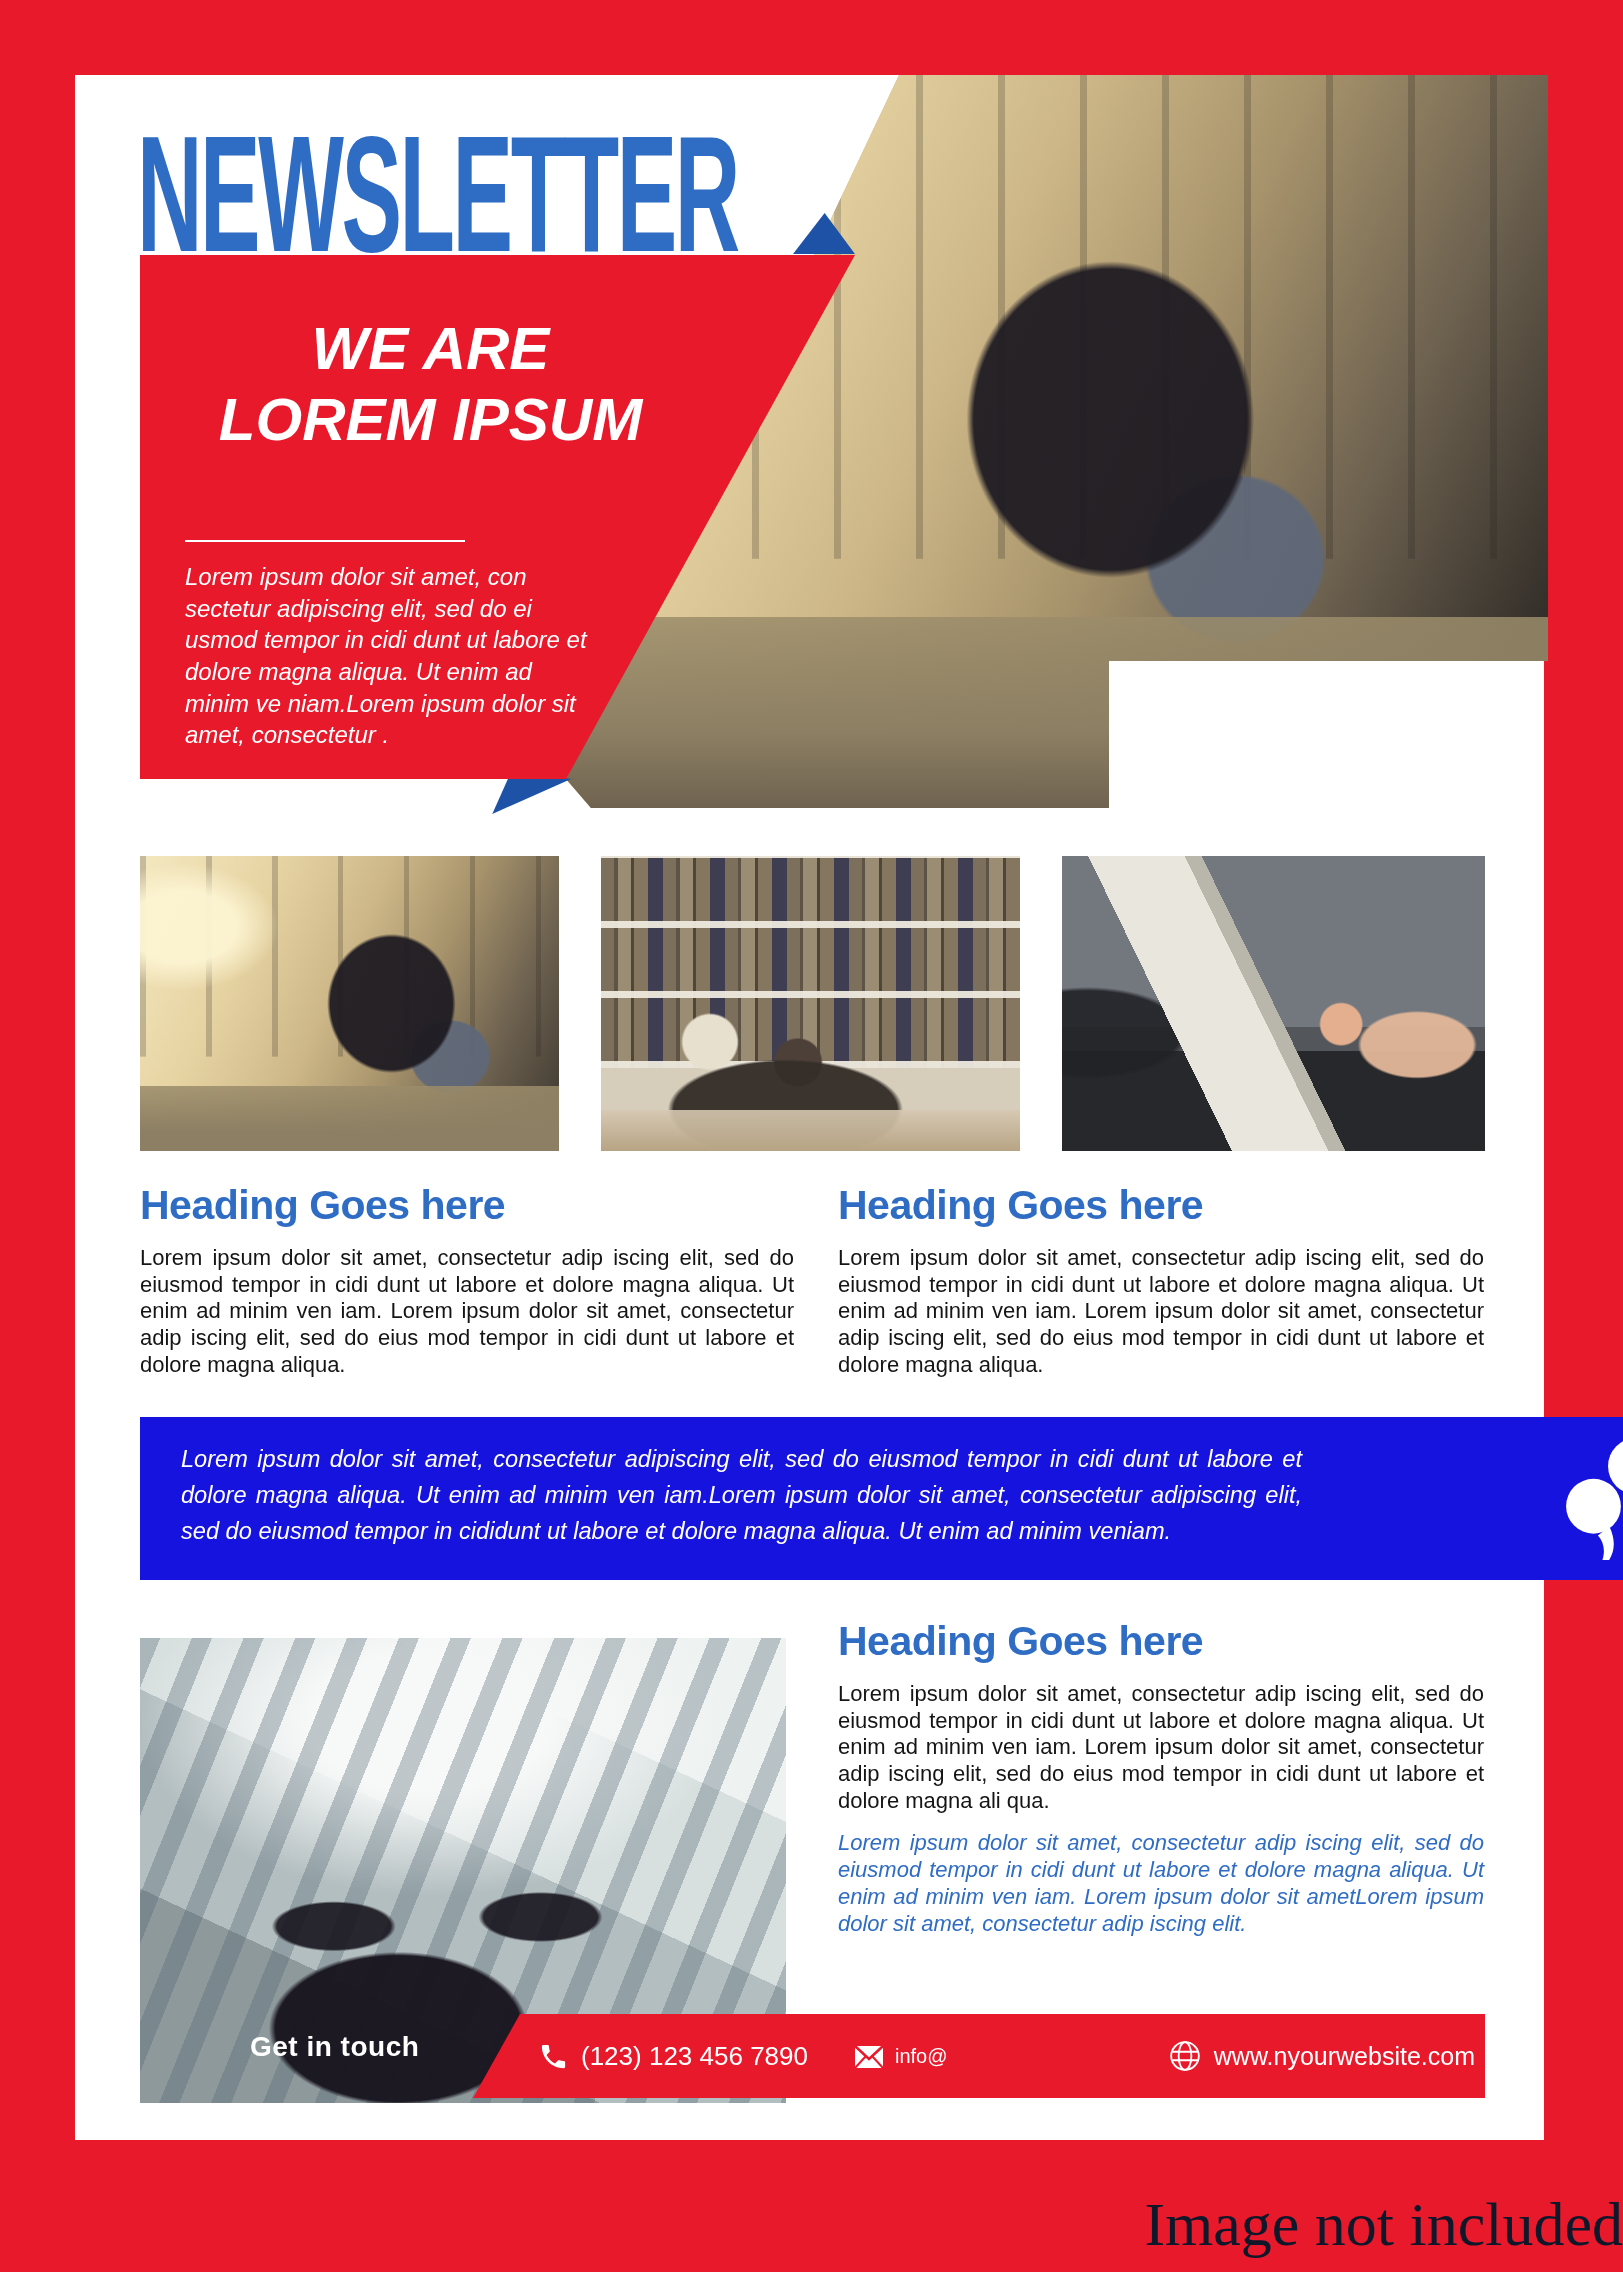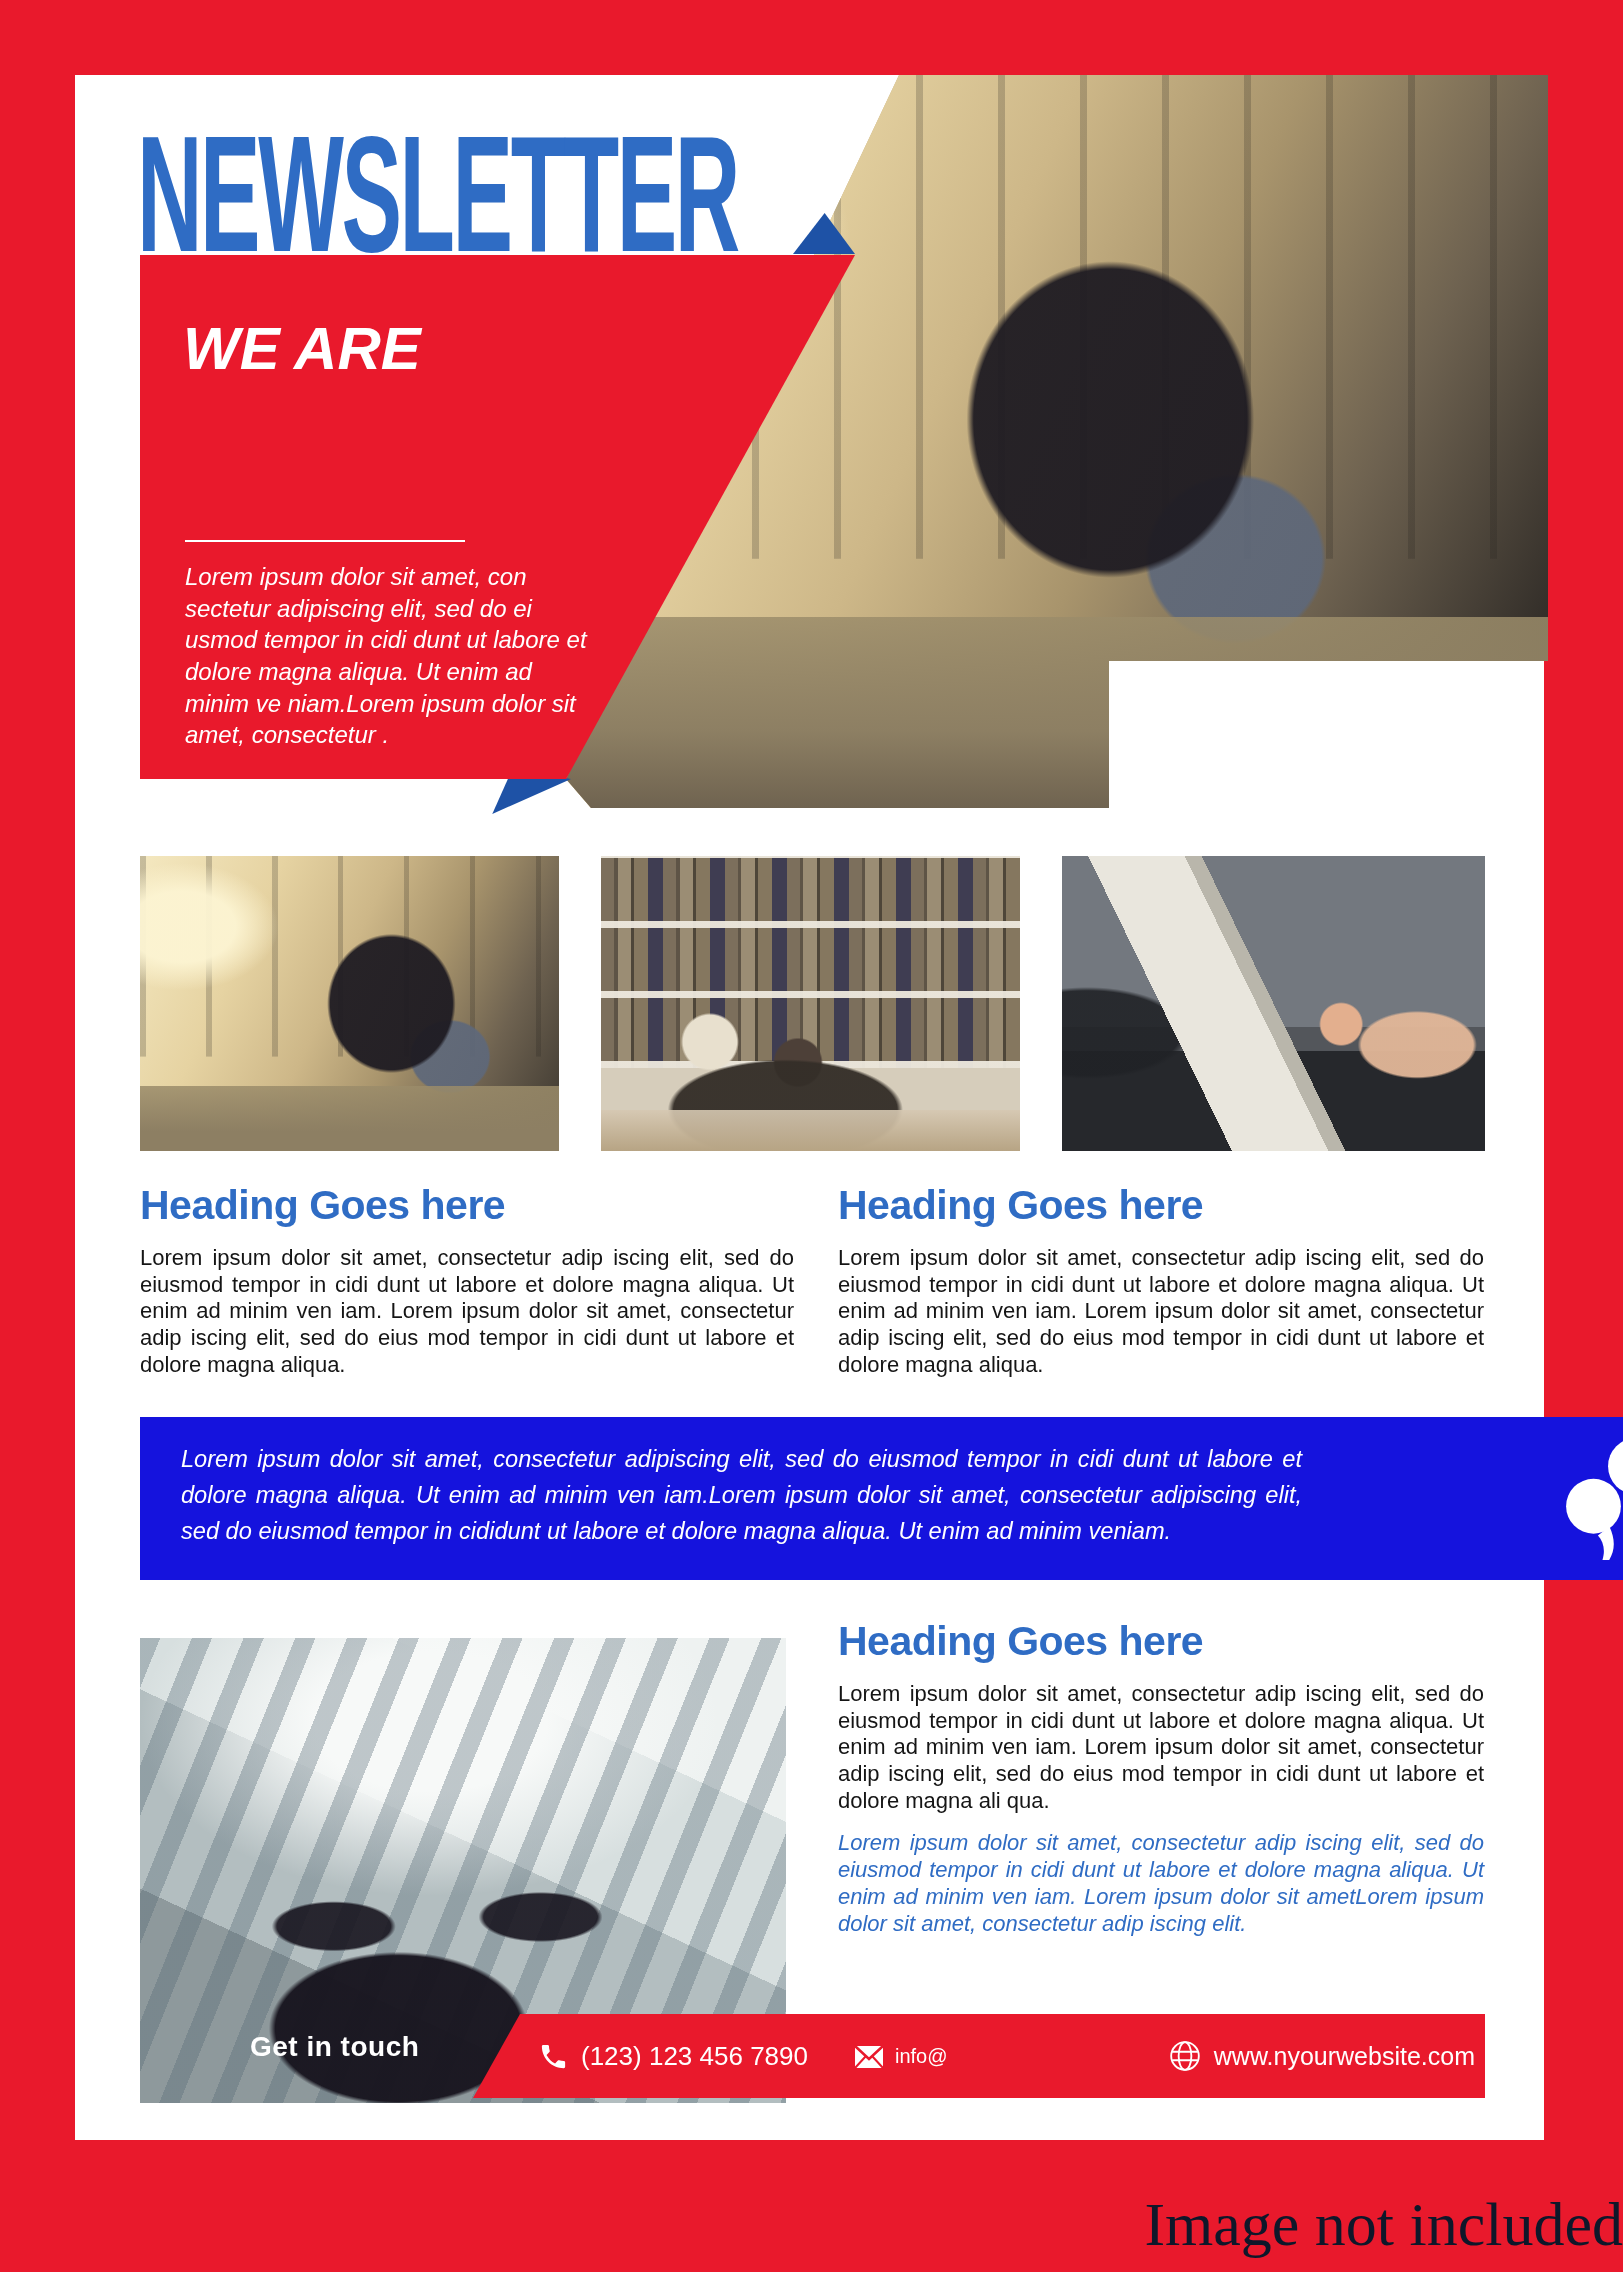--- a/index.html
+++ b/index.html
@@ -48,21 +48,21 @@
     clip-path:polygon(28% 8%,100% 27%,4% 100%);
   }
 
   
   .red-banner{
     position:absolute;left:140px;top:255px;width:715px;height:524px;background:#e9192c;
     clip-path:polygon(0 0,100% 0,59.6% 100%,0 100%);color:#fff;
   }
   .hero-heading{
     position:absolute;left:43px;top:59px;width:495px;
-    font-size:60px;font-weight:700;font-style:italic;line-height:1.175;letter-spacing:0;
+    font-size:60px;font-weight:700;font-style:italic;line-height:1.175;letter-spacing:0;text-align:center;
   }
   .hero-rule{position:absolute;left:45px;top:285px;width:280px;height:2.2px;background:#ffffff;}
   .hero-para{
     position:absolute;left:45px;top:306px;width:410px;
     font-size:24px;font-style:italic;line-height:1.32;font-weight:400;
   }
 
   
   .g-photo{position:absolute;top:856px;height:295px;background-repeat:no-repeat;}
   .g1{left:140px;width:419px;
@@ -174,20 +174,21 @@
   </div>
 
   <div class="masthead">NEWSLETTER</div>
 
   <div class="tri-top"></div>
   <div class="tri-bottom"></div>
 
   <div class="red-banner">
     <div class="hero-heading">
       <div>WE ARE</div>
+      <div>LOREM IPSUM</div>
     </div>
     <div class="hero-rule"></div>
     <div class="hero-para">Lorem ipsum dolor sit amet, con sectetur adipiscing elit, sed do ei usmod tempor in cidi dunt ut labore et dolore magna aliqua. Ut enim ad minim ve niam.Lorem ipsum dolor sit amet, consectetur .</div>
   </div>
 
   <div class="g-photo g1">
     <div class="floor"></div>
   </div>
   <div class="g-photo g2">
     <div class="table"></div>

